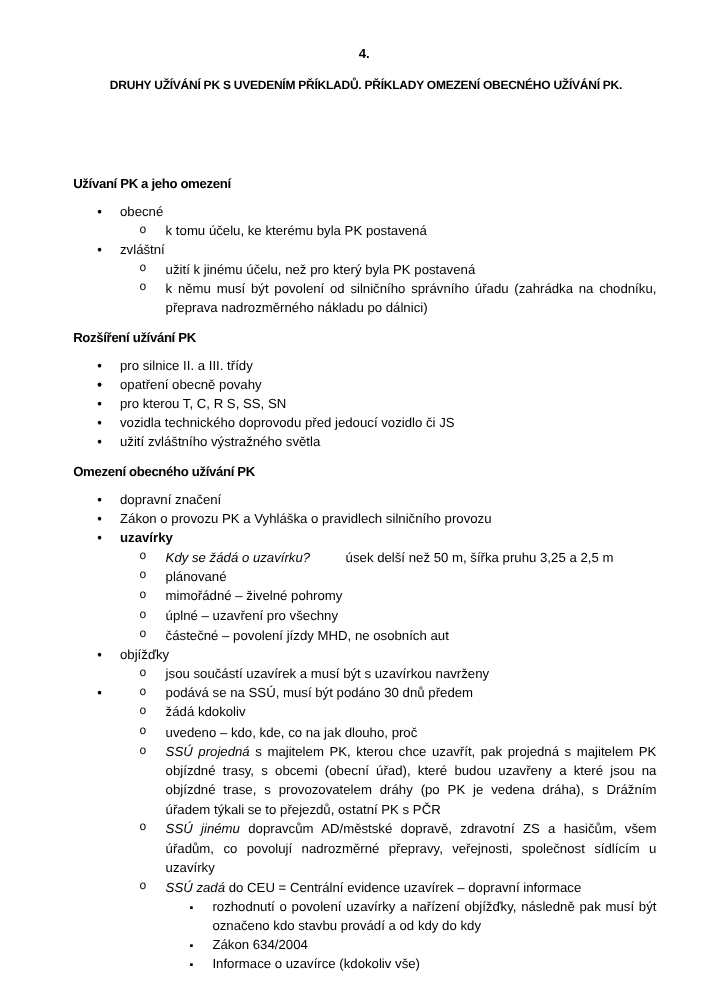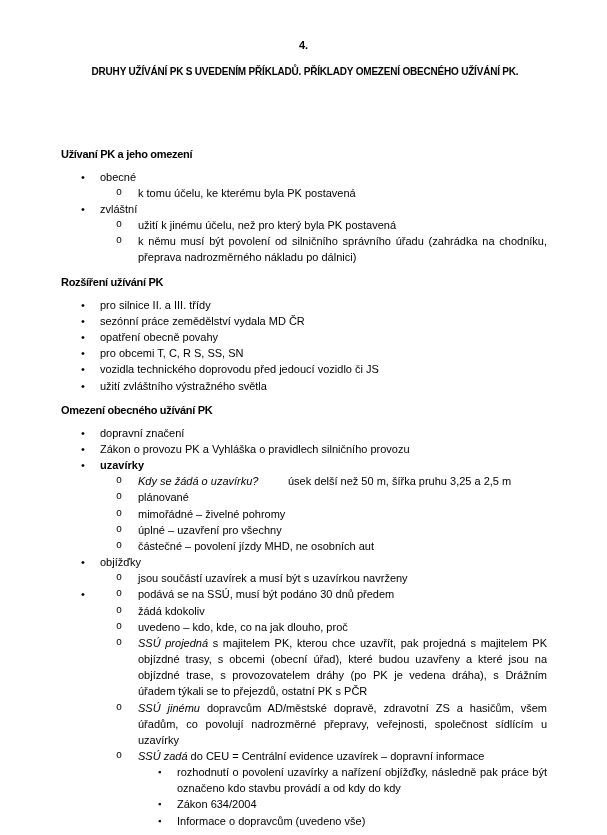--- a/index.html
+++ b/index.html
@@ -64,27 +64,27 @@
     </ul>
   </div>
 
   <div class="section">
     <div class="heading">Rozšíření užívání PK</div>
     <ul>
       <li class="l1">
           <div class="row"><span class="mk">•</span><span>pro silnice II. a III. třídy</span></div>
         </li>
       <li class="l1">
-          <div class="row"><span class="mk">•</span><span>sezónní práce zemědělství vydala MD ČR</span></div>
+          <div class="row"><span class="mk">•</span></div>
         </li>
       <li class="l1">
           <div class="row"><span class="mk">•</span><span>opatření obecně povahy</span></div>
         </li>
       <li class="l1">
-          <div class="row"><span class="mk">•</span><span>pro obcemi T, C, R S, SS, SN</span></div>
+          <div class="row"><span class="mk">•</span><span>pro kterou T, C, R S, SS, SN</span></div>
         </li>
       <li class="l1">
           <div class="row"><span class="mk">•</span><span>vozidla technického doprovodu před jedoucí vozidlo či JS</span></div>
         </li>
       <li class="l1">
           <div class="row"><span class="mk">•</span><span>užití zvláštního výstražného světla</span></div>
         </li>
     </ul>
   </div>
 
@@ -143,27 +143,27 @@
           <li class="l2">
               <div class="row"><span class="mk">o</span><span class="i">SSÚ projedná</span><span> s majitelem PK, kterou chce uzavřít, pak projedná s majitelem PK objízdné trasy, s obcemi (obecní úřad), které budou uzavřeny a které jsou na objízdné trase, s provozovatelem dráhy (po PK je vedena dráha), s Drážním úřadem týkali se to přejezdů, ostatní PK s PČR</span></div>
             </li>
           <li class="l2">
               <div class="row"><span class="mk">o</span><span class="i">SSÚ jinému</span><span> dopravcům AD/městské dopravě, zdravotní ZS a hasičům, všem úřadům, co povolují nadrozměrné přepravy, veřejnosti, společnost sídlícím u uzavírky</span></div>
             </li>
           <li class="l2">
             <div class="row"><span class="mk">o</span><span class="i">SSÚ zadá</span><span> do CEU = Centrální evidence uzavírek – dopravní informace</span></div>
             <ul>
               <li class="l3">
-                  <div class="row"><span class="mk">▪</span><span>rozhodnutí o povolení uzavírky a nařízení objížďky, následně pak práce být označeno kdo stavbu provádí a od kdy do kdy</span></div>
+                  <div class="row"><span class="mk">▪</span><span>rozhodnutí o povolení uzavírky a nařízení objížďky, následně pak musí být označeno kdo stavbu provádí a od kdy do kdy</span></div>
                 </li>
               <li class="l3">
                   <div class="row"><span class="mk">▪</span><span>Zákon 634/2004</span></div>
                 </li>
               <li class="l3">
-                  <div class="row"><span class="mk">▪</span><span>Informace o dopravcům (uvedeno vše)</span></div>
+                  <div class="row"><span class="mk">▪</span><span>Informace o uzavírce (kdokoliv vše)</span></div>
                 </li>
             </ul>
           </li>
         </ul>
       </li>
     </ul>
   </div>
 </div>
 
 </body></html>

